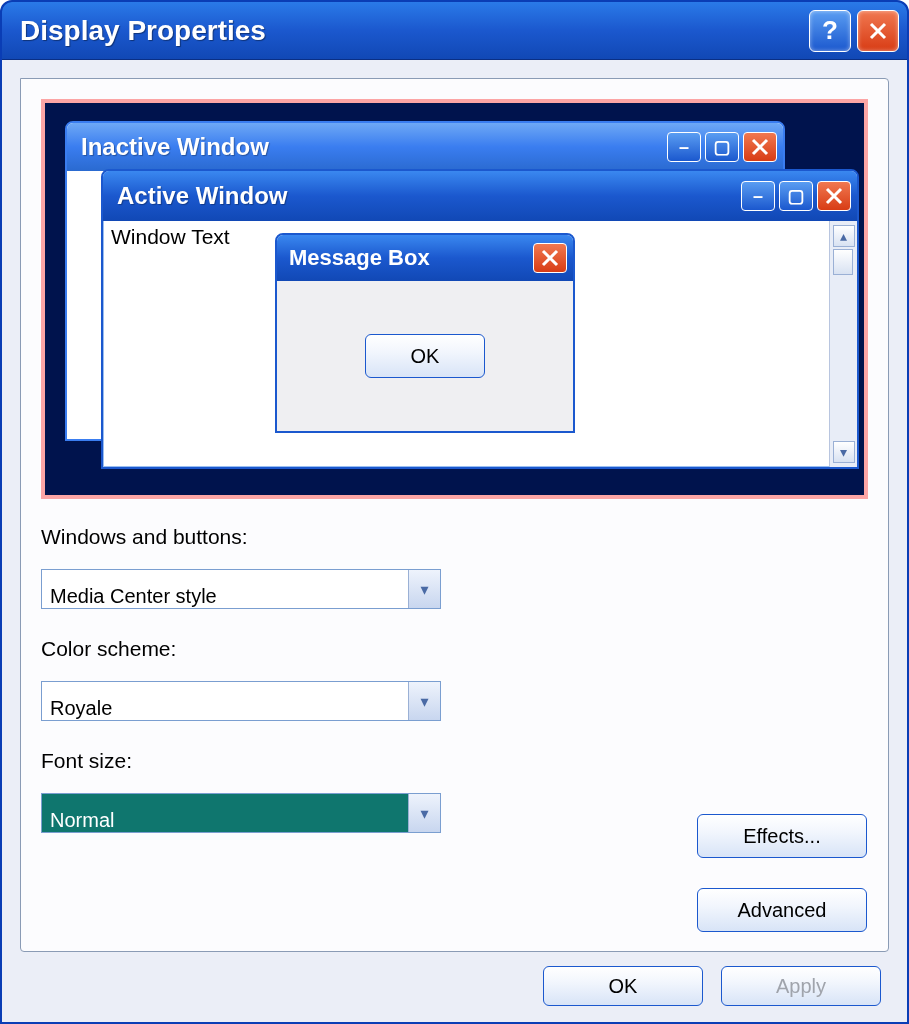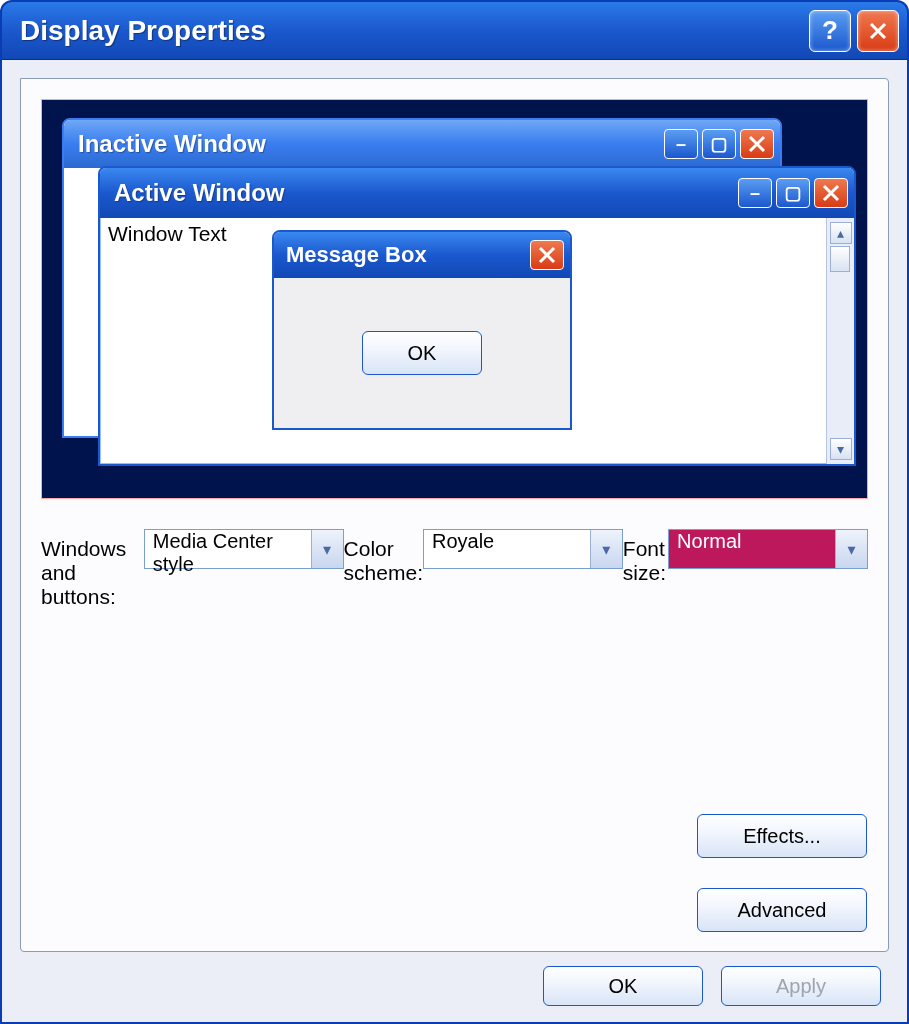--- a/index.html
+++ b/index.html
@@ -57,21 +57,21 @@
     background: #fcfcfe;
     border-radius: 0 4px 4px 4px;
     padding: 20px 20px 12px 20px;
     display:flex; flex-direction:column;
   }
 
   
   .preview {
     height: 400px;
     background: #00134d;
-    border: 1px solid #fca5a5;
+    border: 4px solid #fca5a5;
     position: relative;
     overflow:hidden;
   }
   .inactive-win {
     position:absolute; left:20px; top:18px; width: 720px; height: 320px;
     border: 2px solid #3a7df0; border-radius: 8px 8px 0 0;
     background: #fff;
   }
   .inactive-win .win-title {
     height:48px; background: linear-gradient(to bottom,#6ea8f5,#3a7df0,#2a6ad0);
@@ -109,30 +109,30 @@
     min-width: 120px; height:44px;
     border:1px solid #1b58ce; border-radius:6px;
     background: linear-gradient(to bottom,#fff 0%,#f2f6fd 40%,#d8e4f7 100%);
     font-size:20px;
     display:inline-flex;align-items:center;justify-content:center;
     padding: 8px 18px;
     cursor:pointer;
   }
 
   
-  .form-area { margin-top: 30px; display:flex; flex-direction:row; gap:0; }
+  .form-area { margin-top: 18px; display:flex; flex-direction:column; gap:20px; }
   .field-label { font-size:21px; margin-top:8px; }
   .combo {
     width: 400px; height:40px;
     border:1px solid #7a9ed0;
     background:#fff;
-    display:flex; align-items:flex-start;
+    display:flex; align-items:flex-end;
     font-size:20px;
   }
-  .combo.hl { background:#be185d; color:#fff; }
+  .combo.hl { background:#0f766e; color:#fff; }
   .combo .val { flex:1; padding: 0 8px; }
   .combo .drop { width:32px; height:100%; border-left:1px solid #9ab0d5; background:linear-gradient(to bottom,#eef3fc,#c8d6ef); display:flex;align-items:center;justify-content:center; color:#4a6aa5;}
   .combo .drop::before { content:"▾"; font-size:16px; }
 
   .side-btns { position:absolute; right:40px; bottom:90px; display:flex; flex-direction:column; gap:30px;}
   .side-btns .xp-btn { min-width:170px; }
 
   .bottom-btns {
     display:flex; gap:18px; justify-content:flex-end;
     padding: 14px 8px 6px 0;

